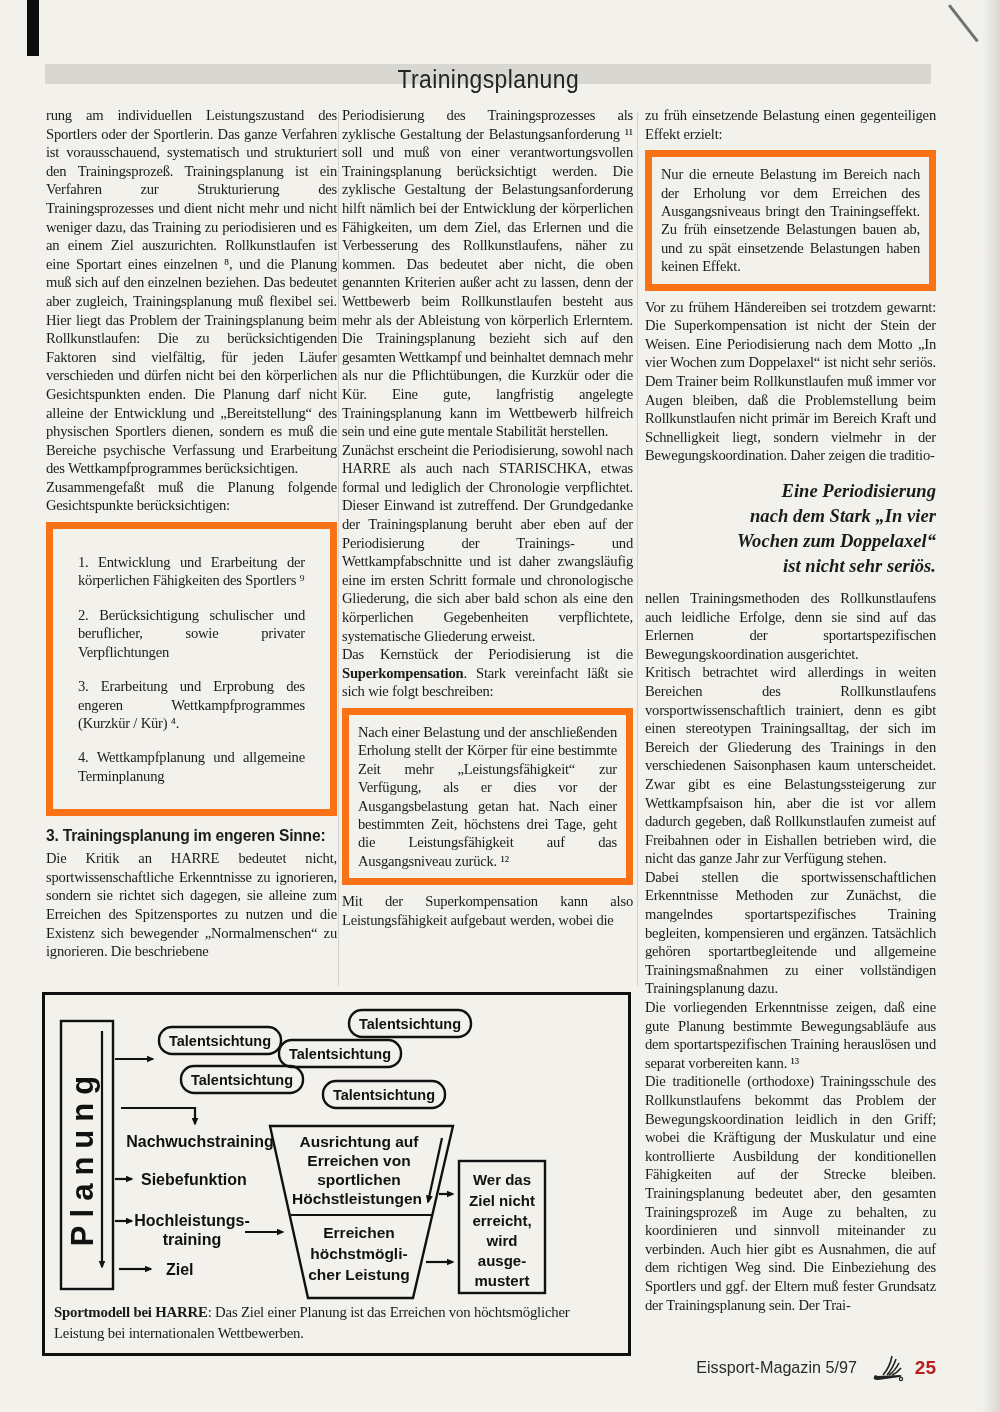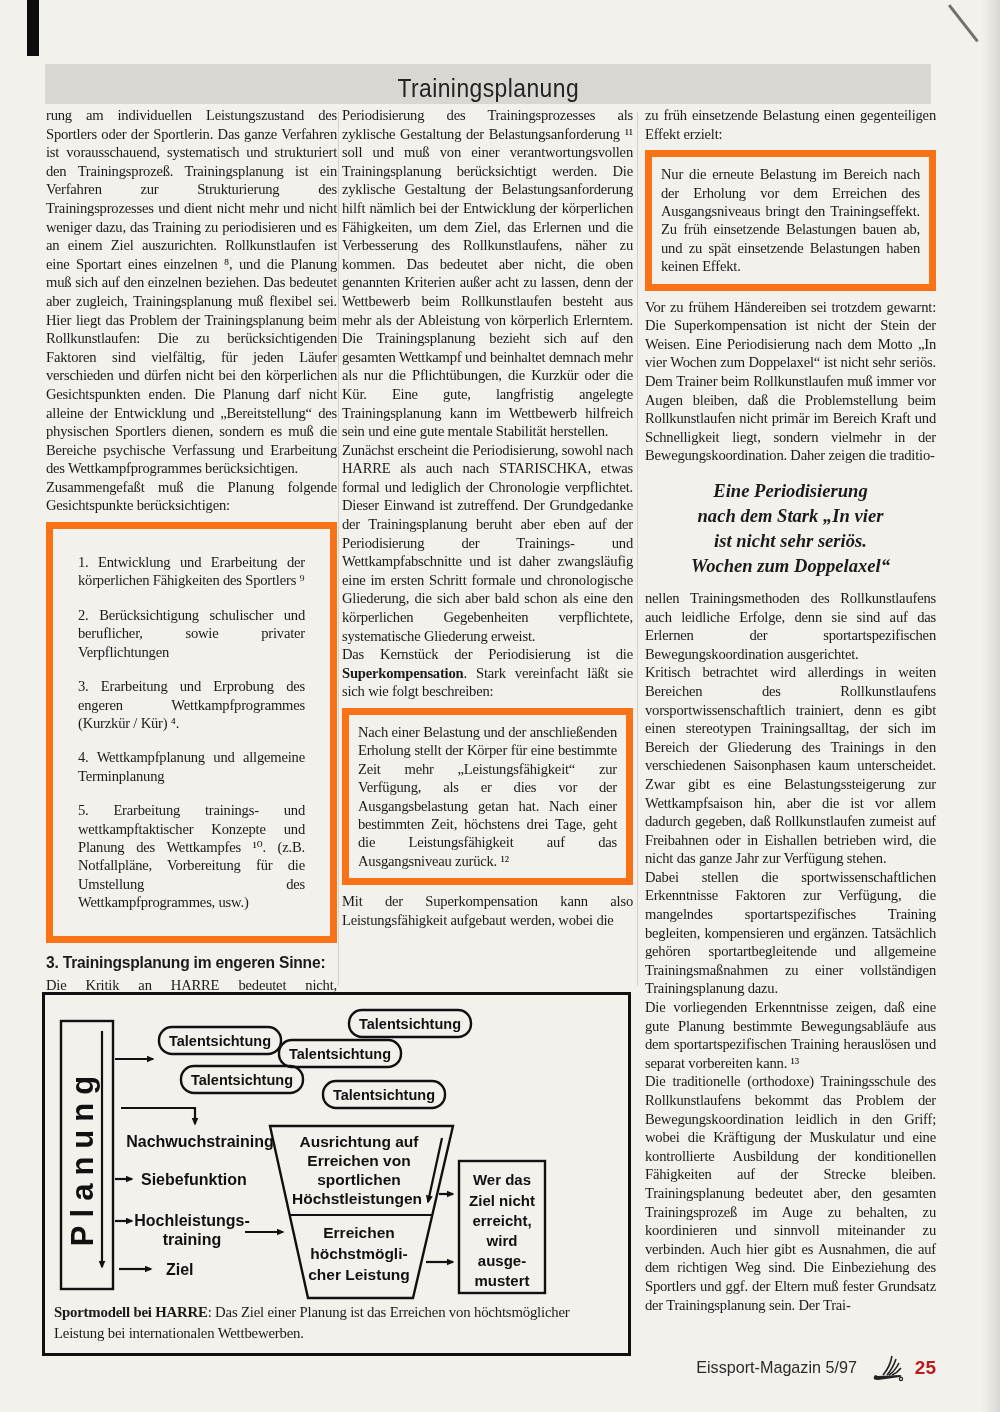--- a/index.html
+++ b/index.html
@@ -7,36 +7,36 @@
     width:1000px;height:1412px;position:relative;overflow:hidden;
     background:#f2f1ec;
     font-family:"Liberation Serif","DejaVu Serif",serif;
     color:#1b1b1b;
   }
   .edge-shade{position:absolute;top:0;right:0;width:18px;height:1412px;
     background:linear-gradient(to right,rgba(0,0,0,0),rgba(0,0,0,0.10));z-index:9;}
   .artifact-topleft{position:absolute;left:27px;top:0;width:12px;height:56px;background:#0d0d0d;z-index:8;}
   .artifact-topright{position:absolute;left:948px;top:6px;width:3px;height:46px;background:#5a5a58;
     transform:rotate(-38deg);transform-origin:top left;z-index:8;opacity:.85;}
-  .header-bar{position:absolute;left:45px;top:64px;width:886px;height:40px;background:#d8d7d2;
-    display:flex;align-items:flex-end;justify-content:center;z-index:1;}
+  .header-bar{position:absolute;left:45px;top:64px;width:886px;height:20px;background:#d8d7d2;
+    display:flex;align-items:flex-start;justify-content:center;z-index:1;}
   .header-bar span{font-family:"Liberation Sans","DejaVu Sans",sans-serif;font-size:26px;color:#232323;
     display:inline-block;transform:scaleX(.88);letter-spacing:.5px;}
   .colrule{position:absolute;top:112px;height:874px;width:1px;background:#d2d1cb;z-index:0;}
   .rule1{left:338px;} .rule2{left:637px;}
   .col{position:absolute;top:106px;width:291px;font-size:14.6px;line-height:18.6px;
     letter-spacing:-0.2px;text-align:justify;z-index:1;}
   .col1{left:46px;} .col2{left:342px;} .col3{left:645px;}
   .col p{margin:0;}
   .tbox{border:7px solid #f97316;padding:8px 9px;margin:7px 0;line-height:18.4px;}
   .listbox p{margin:16px;}
   .subhead{font-family:"Liberation Sans","DejaVu Sans",sans-serif;font-weight:bold;
     font-size:15.6px;line-height:21px;text-align:left;margin:9px 0 3px 0;letter-spacing:-0.2px;}
   .pullquote{font-weight:bold;font-style:italic;font-size:18.6px;line-height:25px;
-    text-align:center;margin:13px 0 11px 0;letter-spacing:0;}
+    text-align:right;margin:13px 0 11px 0;letter-spacing:0;}
   .figure{position:absolute;left:42px;top:992px;width:583px;height:358px;border:3px solid #101010;
     background:#f2f1ec;z-index:3;}
   .figure svg{display:block;}
   .figcaption{padding:1px 17px 0 9px;font-size:14.8px;line-height:20.5px;text-align:left;letter-spacing:-0.2px;}
   .footer{position:absolute;left:0;top:1354px;width:936px;display:flex;justify-content:flex-end;
     align-items:center;gap:9px;z-index:4;}
   .footer .mag{font-family:"Liberation Sans","DejaVu Sans",sans-serif;font-size:17px;color:#2b2b2b;
     transform:scaleX(.95);}
   .footer .pnum{font-family:"Liberation Sans","DejaVu Sans",sans-serif;font-weight:bold;font-size:19px;color:#b91c1c;}
   svg text{fill:#111;font-family:"Liberation Sans","DejaVu Sans",sans-serif;font-weight:bold;}
@@ -58,21 +58,20 @@
 <div class="colrule rule2"></div>
 
 <div class="col col1">
   <p>rung am individuellen Leistungszustand des Sportlers oder der Sportlerin. Das ganze Verfahren ist vorausschauend, systematisch und strukturiert den Trainingsprozeß. Trainingsplanung ist ein Verfahren zur Strukturierung des Trainingsprozesses und dient nicht mehr und nicht weniger dazu, das Training zu periodisieren und es an einem Ziel auszurichten. Rollkunstlaufen ist eine Sportart eines einzelnen ⁸, und die Planung muß sich auf den einzelnen beziehen. Das bedeutet aber zugleich, Trainingsplanung muß flexibel sei. Hier liegt das Problem der Trainingsplanung beim Rollkunstlaufen: Die zu berücksichtigenden Faktoren sind vielfältig, für jeden Läufer verschieden und dürfen nicht bei den körperlichen Gesichtspunkten enden. Die Planung darf nicht alleine der Entwicklung und „Bereitstellung“ des physischen Sportlers dienen, sondern es muß die Bereiche psychische Verfassung und Erarbeitung des Wettkampfprogrammes berücksichtigen.</p>
   <p>Zusammengefaßt muß die Planung folgende Gesichtspunkte berücksichtigen:</p>
   <div class="tbox listbox">
     <p>1. Entwicklung und Erarbeitung der körperlichen Fähigkeiten des Sportlers ⁹</p>
     <p>2. Berücksichtigung schulischer und beruflicher, sowie privater Verpflichtungen</p>
     <p>3. Erarbeitung und Erprobung des engeren Wettkampfprogrammes (Kurzkür / Kür) ⁴.</p>
     <p>4. Wettkampfplanung und allgemeine Terminplanung</p>
-    <p>5. Erarbeitung trainings- und wettkampftaktischer Konzepte und Planung des Wettkampfes ¹⁰. (z.B. Notfallpläne, Vorbereitung für die Umstellung des Wettkampfprogrammes, usw.)</p>
   </div>
   <div class="subhead">
     <div>3. Trainingsplanung im engeren Sinne:</div>
   </div>
   <p>Die Kritik an HARRE bedeutet nicht, sportwissenschaftliche Erkenntnisse zu ignorieren, sondern sie richtet sich dagegen, sie alleine zum Erreichen des Spitzensportes zu nutzen und die Existenz sich bewegender „Normalmenschen“ zu ignorieren. Die beschriebene</p>
 </div>
 
 <div class="col col2">
   <p>Periodisierung des Trainingsprozesses als zyklische Gestaltung der Belastungsanforderung ¹¹ soll und muß von einer verantwortungsvollen Trainingsplanung berücksichtigt werden. Die zyklische Gestaltung der Belastungsanforderung hilft nämlich bei der Entwicklung der körperlichen Fähigkeiten, um dem Ziel, das Erlernen und die Verbesserung des Rollkunstlaufens, näher zu kommen. Das bedeutet aber nicht, die oben genannten Kriterien außer acht zu lassen, denn der Wettbewerb beim Rollkunstlaufen besteht aus mehr als der Ableistung von körperlich Erlerntem. Die Trainingsplanung bezieht sich auf den gesamten Wettkampf und beinhaltet demnach mehr als nur die Pflichtübungen, die Kurzkür oder die Kür. Eine gute, langfristig angelegte Trainingsplanung kann im Wettbewerb hilfreich sein und eine gute mentale Stabilität herstellen.</p>
   <p>Zunächst erscheint die Periodisierung, sowohl nach HARRE als auch nach STARISCHKA, etwas formal und lediglich der Chronologie verpflichtet. Dieser Einwand ist zutreffend. Der Grundgedanke der Trainingsplanung beruht aber eben auf der Periodisierung der Trainings- und Wettkampfabschnitte und ist daher zwangsläufig eine im ersten Schritt formale und chronologische Gliederung, die sich aber bald schon als eine den körperlichen Gegebenheiten verpflichtete, systematische Gliederung erweist.</p>
@@ -85,26 +84,26 @@
 
 <div class="col col3">
   <p>zu früh einsetzende Belastung einen gegenteiligen Effekt erzielt:</p>
   <div class="tbox">
     <p>Nur die erneute Belastung im Bereich nach der Erholung vor dem Erreichen des Ausgangsniveaus bringt den Trainingseffekt. Zu früh einsetzende Belastungen bauen ab, und zu spät einsetzende Belastungen haben keinen Effekt.</p>
   </div>
   <p>Vor zu frühem Händereiben sei trotzdem gewarnt: Die Superkompensation ist nicht der Stein der Weisen. Eine Periodisierung nach dem Motto „In vier Wochen zum Doppelaxel“ ist nicht sehr seriös. Dem Trainer beim Rollkunstlaufen muß immer vor Augen bleiben, daß die Problemstellung beim Rollkunstlaufen nicht primär im Bereich Kraft und Schnelligkeit liegt, sondern vielmehr in der Bewegungskoordination. Daher zeigen die traditio-</p>
   <div class="pullquote">
     <div>Eine Periodisierung</div>
     <div>nach dem Stark „In vier</div>
+    <div>Wochen zum Doppelaxel“</div>
     <div>ist nicht sehr seriös.</div>
-    <div>Wochen zum Doppelaxel“</div>
   </div>
   <p>nellen Trainingsmethoden des Rollkunstlaufens auch leidliche Erfolge, denn sie sind auf das Erlernen der sportartspezifischen Bewegungskoordination ausgerichtet.</p>
   <p>Kritisch betrachtet wird allerdings in weiten Bereichen des Rollkunstlaufens vorsportwissenschaftlich trainiert, denn es gibt einen stereotypen Trainingsalltag, der sich im Bereich der Gliederung des Trainings in den verschiedenen Saisonphasen kaum unterscheidet. Zwar gibt es eine Belastungssteigerung zur Wettkampfsaison hin, aber die ist vor allem dadurch gegeben, daß Rollkunstlaufen zumeist auf Freibahnen oder in Eishallen betrieben wird, die nicht das ganze Jahr zur Verfügung stehen.</p>
-  <p>Dabei stellen die sportwissenschaftlichen Erkenntnisse Faktoren zur Verfügung, die mangelndes sportartspezifisches Training begleiten, kompensieren und ergänzen. Tatsächlich gehören sportartbegleitende und allgemeine Trainingsmaßnahmen zu einer vollständigen Trainingsplanung dazu.</p>
+  <p>Dabei stellen die sportwissenschaftlichen Erkenntnisse Methoden zur Zunächst, die mangelndes sportartspezifisches Training begleiten, kompensieren und ergänzen. Tatsächlich gehören sportartbegleitende und allgemeine Trainingsmaßnahmen zu einer vollständigen Trainingsplanung dazu.</p>
   <p>Die vorliegenden Erkenntnisse zeigen, daß eine gute Planung bestimmte Bewegungsabläufe aus dem sportartspezifischen Training herauslösen und separat vorbereiten kann. ¹³</p>
   <p>Die traditionelle (orthodoxe) Trainingsschule des Rollkunstlaufens bekommt das Problem der Bewegungskoordination leidlich in den Griff; wobei die Kräftigung der Muskulatur und eine kontrollierte Ausbildung der konditionellen Fähigkeiten auf der Strecke bleiben. Trainingsplanung bedeutet aber, den gesamten Trainingsprozeß im Auge zu behalten, zu koordinieren und sinnvoll miteinander zu verbinden. Auch hier gibt es Ausnahmen, die auf dem richtigen Weg sind. Die Einbeziehung des Sportlers und ggf. der Eltern muß fester Grundsatz der Trainingsplanung sein. Der Trai-</p>
 </div>
 
 <div class="figure">
   <svg width="583" height="306" viewBox="0 0 583 306">
     <defs>
       <marker id="ah" markerWidth="9" markerHeight="8" refX="6.5" refY="3.5" orient="auto" markerUnits="userSpaceOnUse">
         <path d="M0,0 L8,3.5 L0,7 Z" fill="#111"></path>
       </marker>

